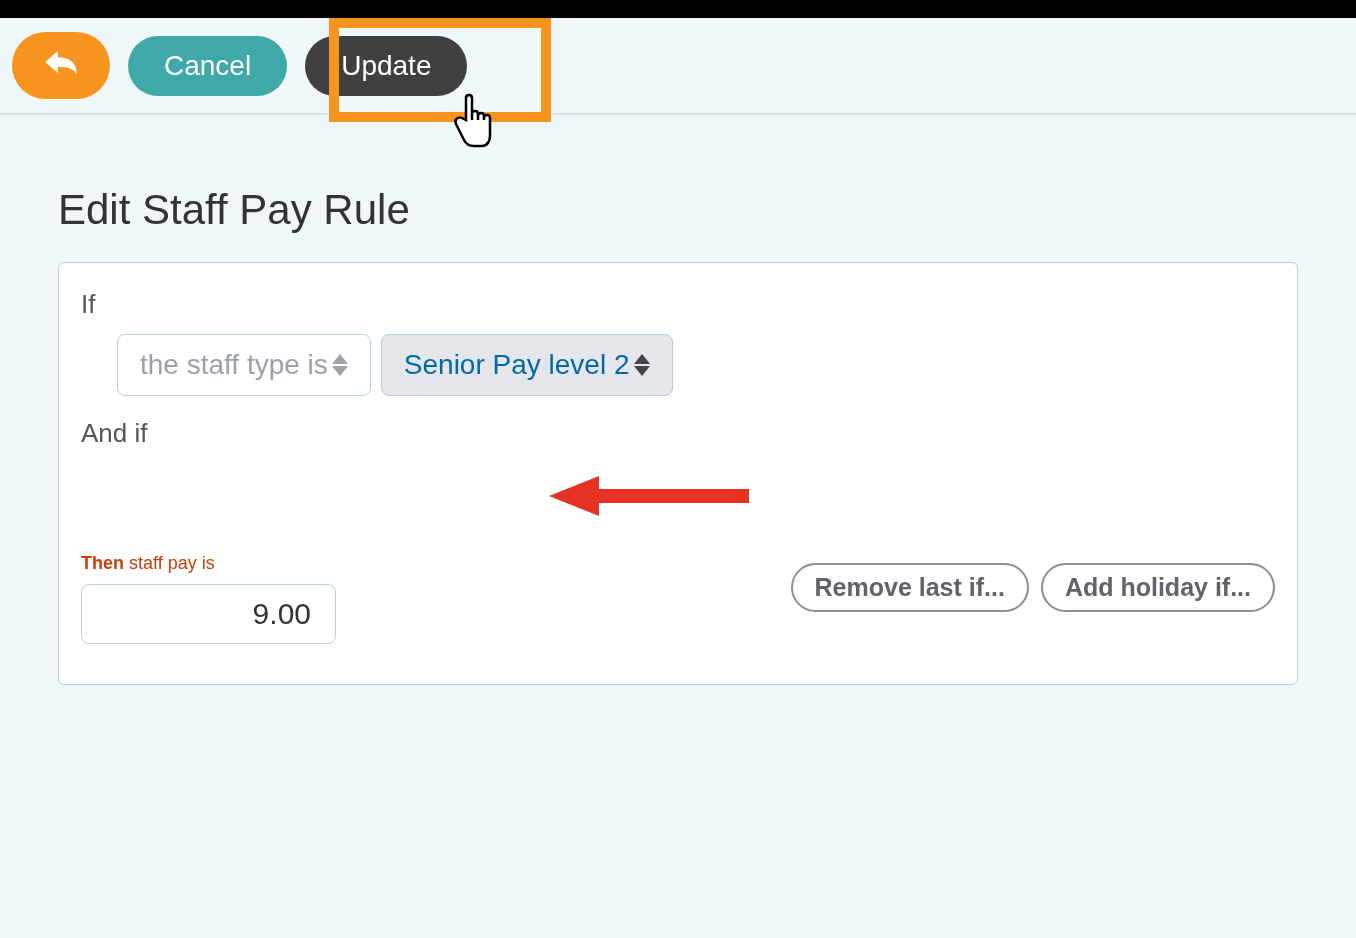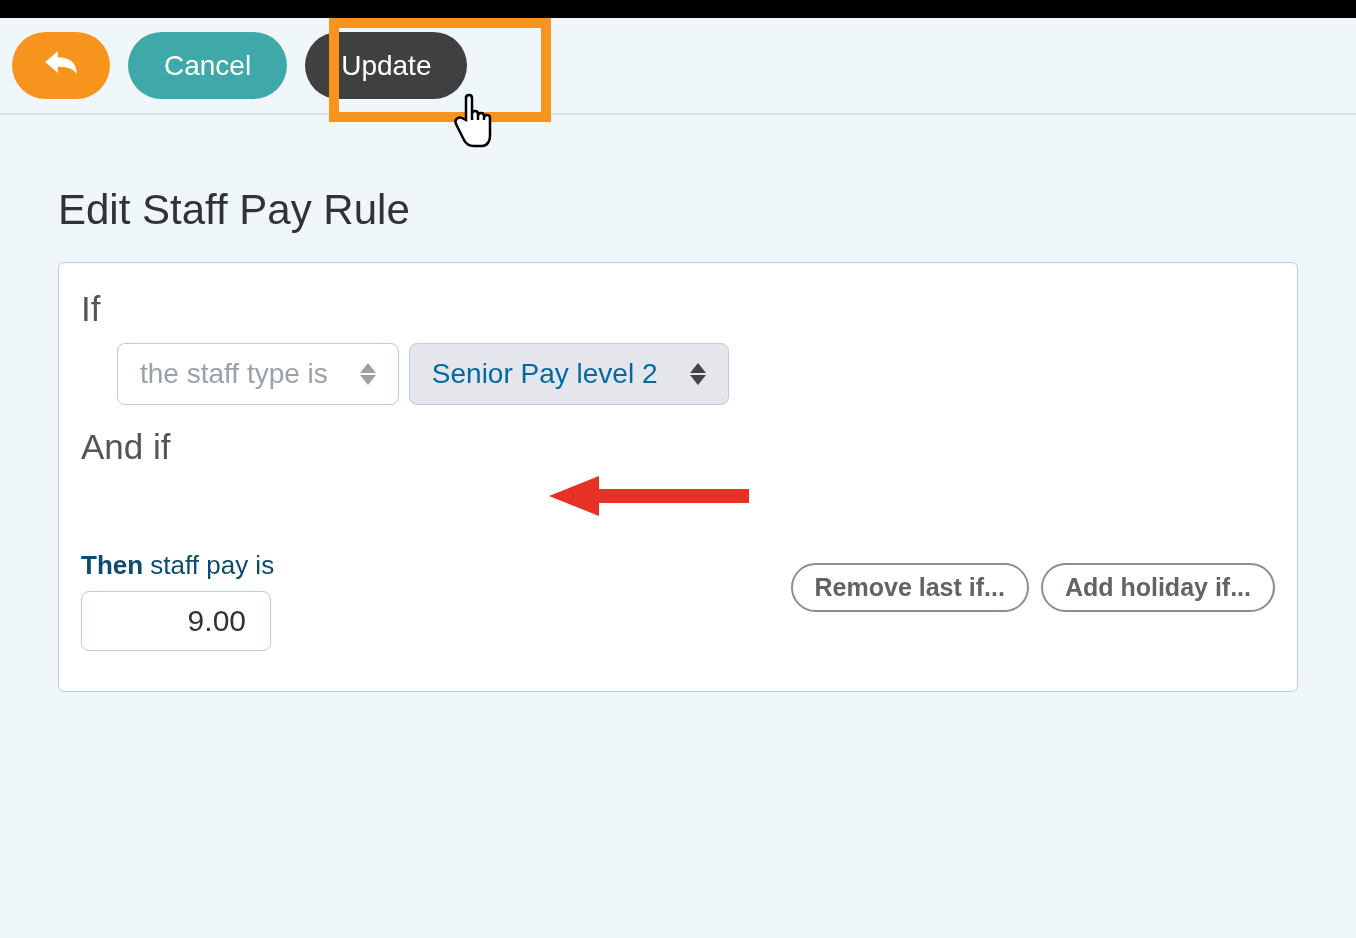--- a/index.html
+++ b/index.html
@@ -11,20 +11,21 @@
     width: 1356px;
   }
   .black-bar {
     height: 18px;
     background: #000;
   }
   .toolbar {
     background: #f0f7fa;
     padding: 14px 12px;
     display: flex;
+    align-items: center;
     gap: 18px;
     border-bottom: 2px solid #dbe3e6;
     position: relative;
   }
   .btn {
     border: none;
     border-radius: 999px;
     font-size: 28px;
     font-weight: 500;
     color: #fff;
@@ -67,36 +68,36 @@
     margin: 41px 0 28px 0;
   }
   .panel {
     background: #fff;
     border: 1px solid #b7cfe0;
     border-radius: 6px;
     padding: 18px 22px 40px 22px;
     position: relative;
   }
   .label-text {
-    font-size: 35px;
+    font-size: 26px;
     color: #555;
     margin: 8px 0 14px 0;
   }
   .row {
     display: flex;
     gap: 10px;
     margin-left: 36px;
     margin-bottom: 22px;
     align-items: center;
   }
   .select {
     display: inline-flex;
     align-items: center;
     justify-content: center;
-    gap: 32px;
+    gap: 4px;
     border: 1px solid #b7cfe0;
     border-radius: 8px;
     padding: 14px 22px;
     font-size: 28px;
     color: #555;
     background: #fff;
     cursor: pointer;
     min-height: 62px;
   }
   .select.placeholder { color: #9aa2a8; }
@@ -138,32 +139,32 @@
     background: #fff;
     border: 2px solid #8a8f94;
     color: #606468;
     border-radius: 999px;
     font-size: 25px;
     font-weight: 600;
     padding: 8px 22px;
     cursor: pointer;
   }
   .then-line {
-    font-size: 26px;
-    color: #0c4a6e;
-    margin-top: 83px;
+    font-size: 18px;
+    color: #c2410c;
+    margin-top: 104px;
     margin-bottom: 10px;
   }
   .then-line .bold { font-weight: 700; }
   .input-num {
     border: 1px solid #b7cfe0;
     border-radius: 8px;
     padding: 12px 24px;
     font-size: 30px;
-    width: 190px;
+    width: 255px;
     text-align: right;
     color: #333;
     font-family: inherit;
   }
 </style>
 </head>
 <body>
 
 <div class="black-bar"></div>
 

